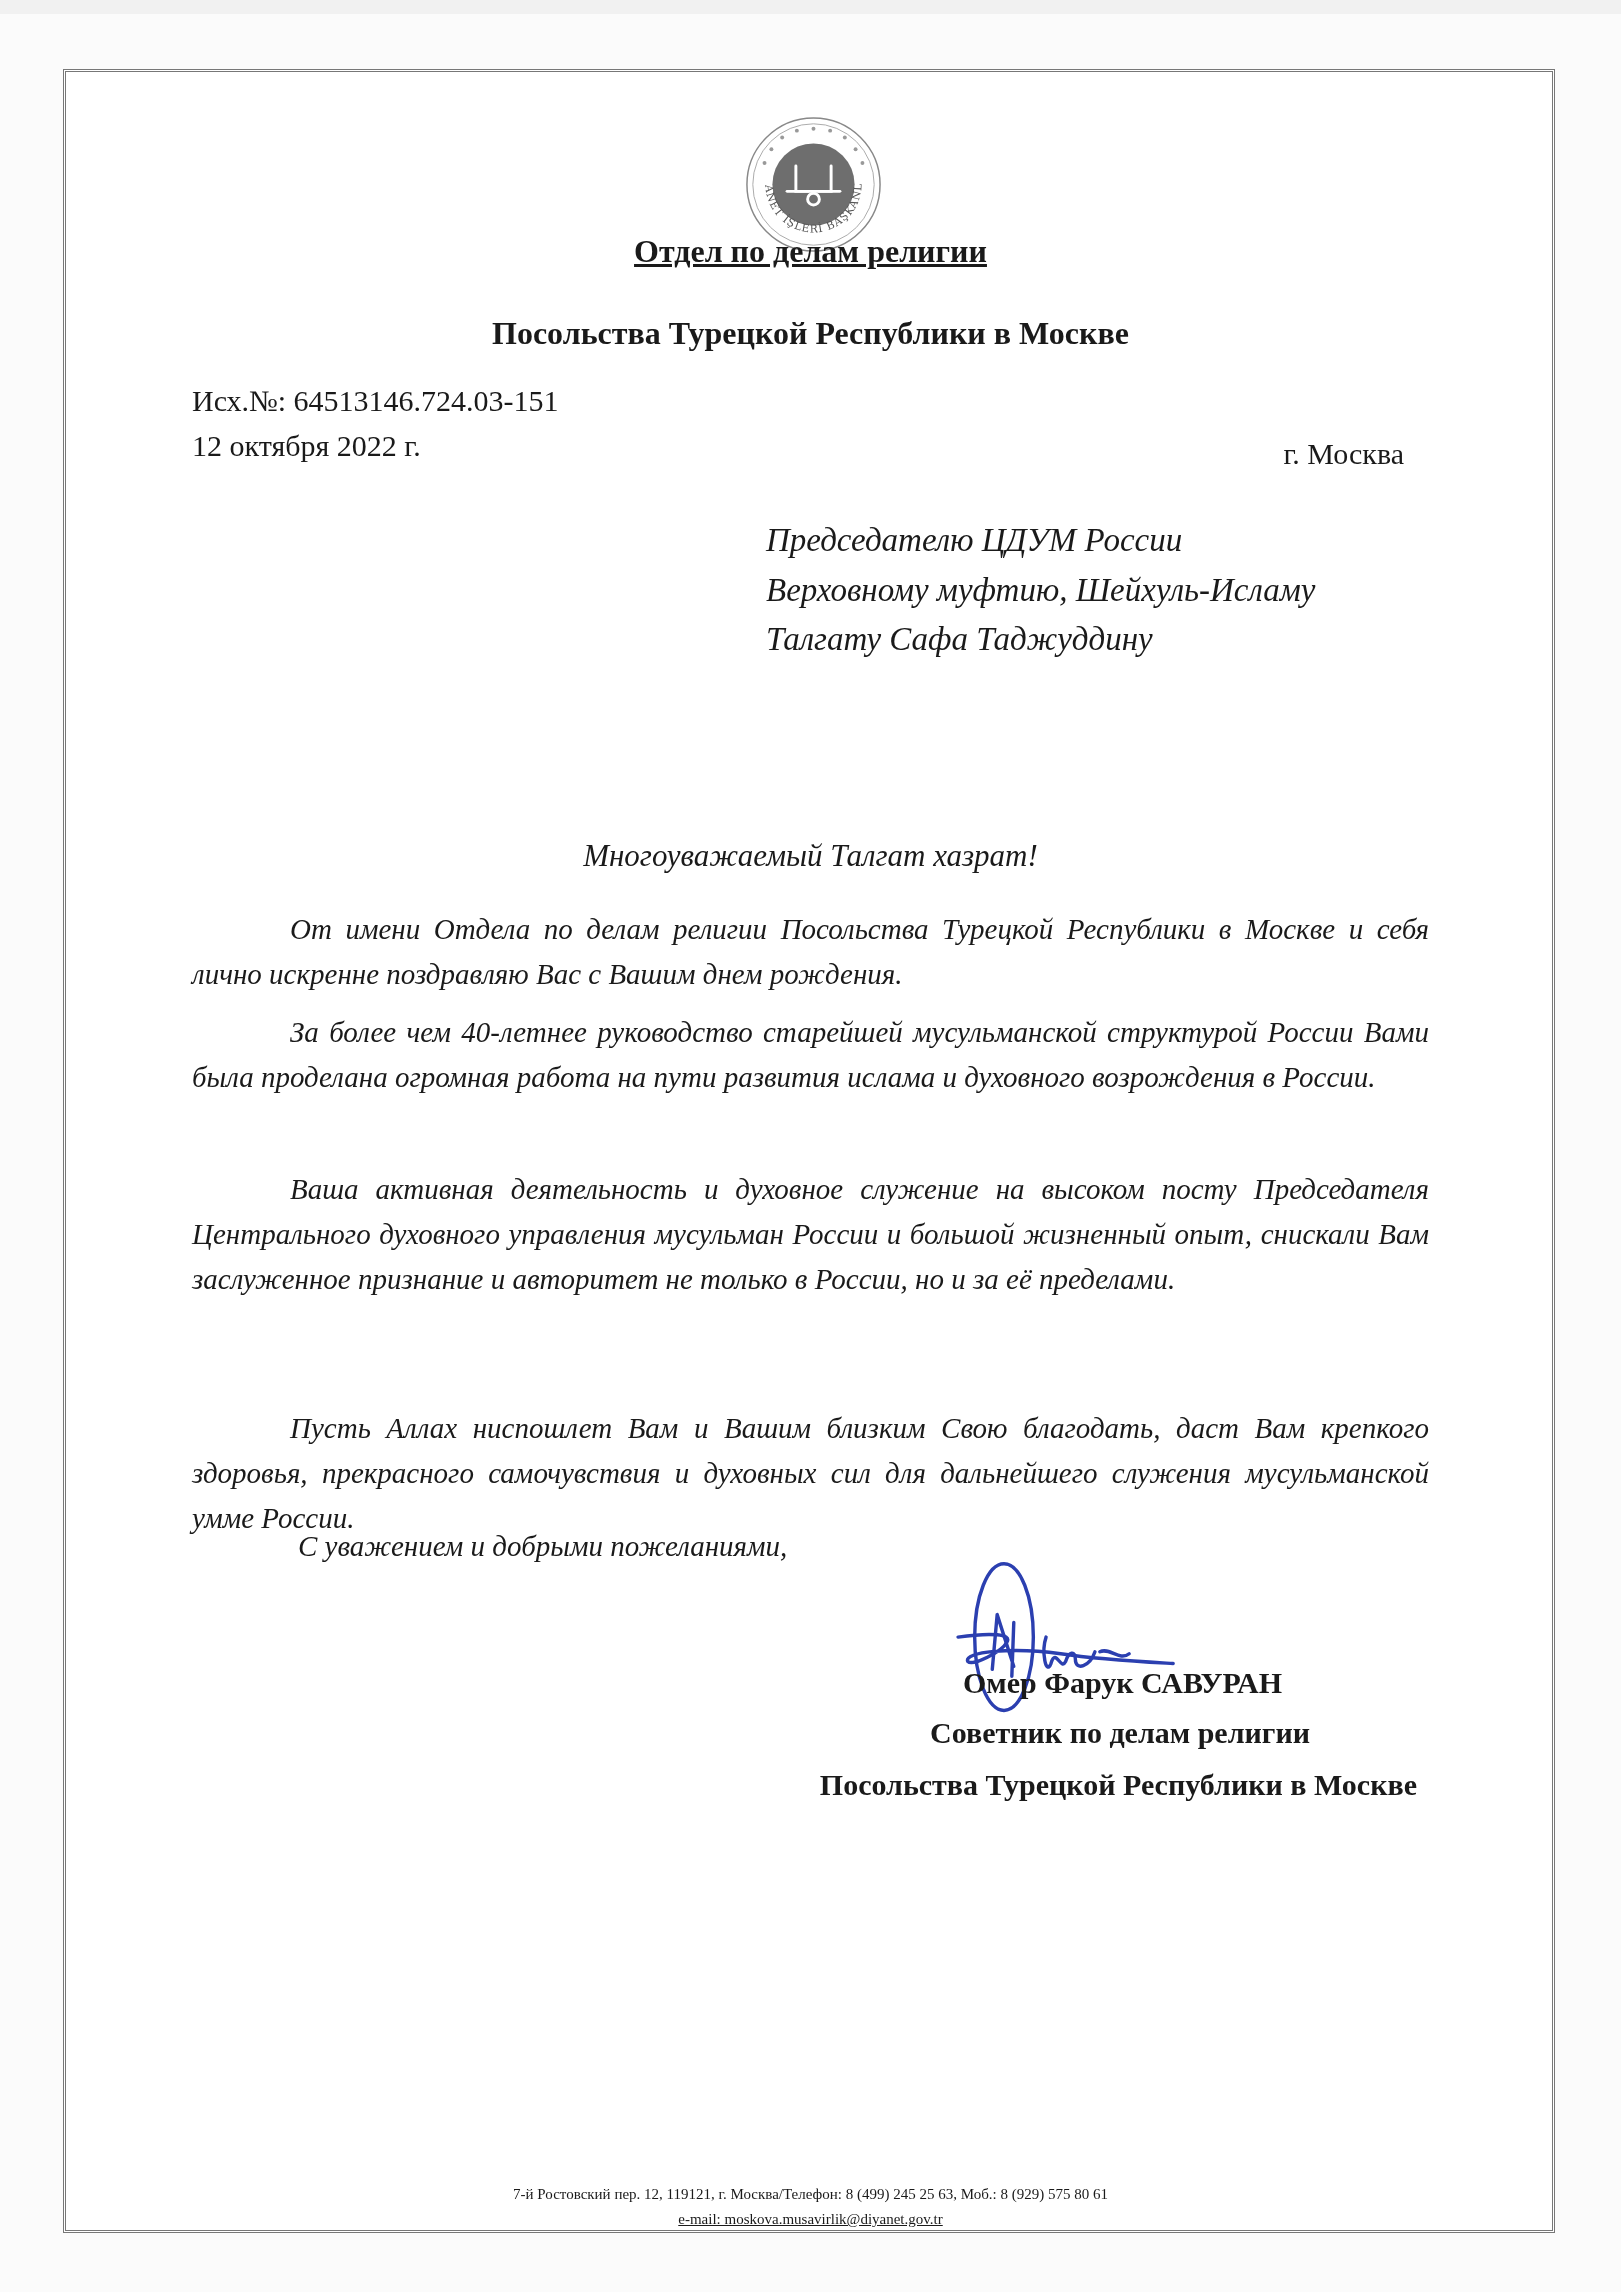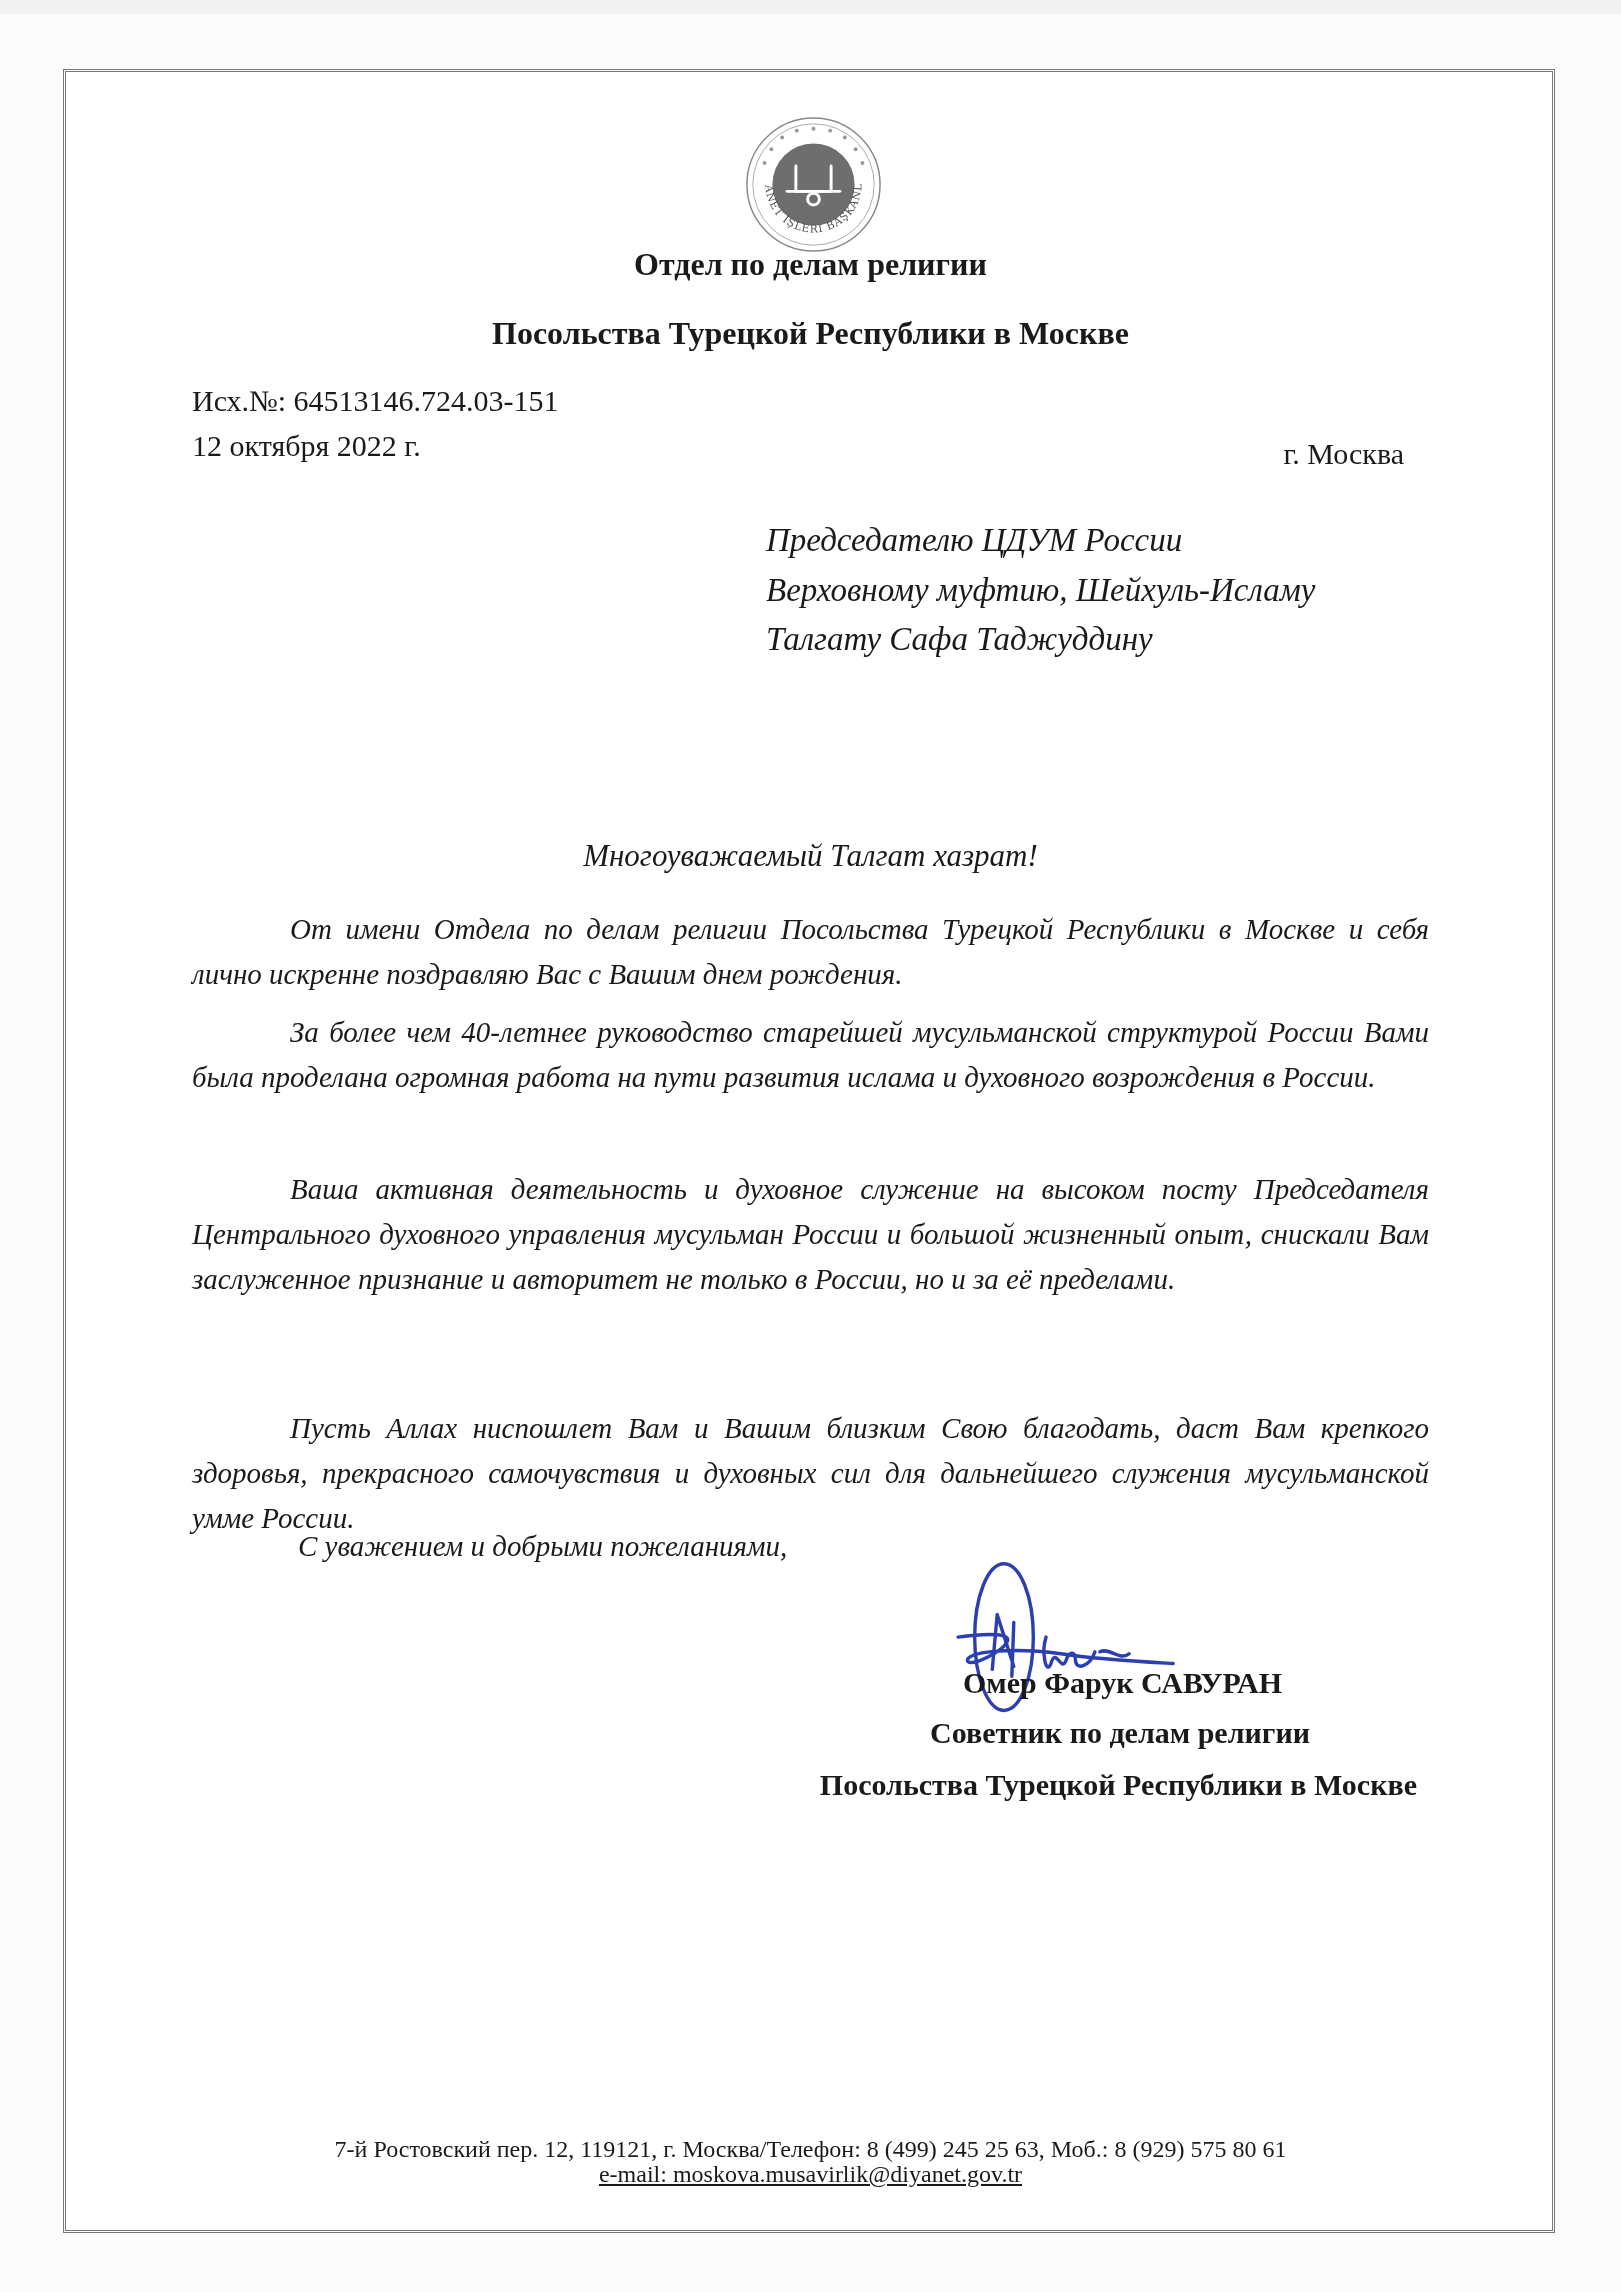--- a/index.html
+++ b/index.html
@@ -10,21 +10,21 @@
     color: #1a1a1a;
   }
   .scan-band { position: absolute; left: 0; top: 0; width: 1621px; height: 13.7px; background: #f1f1f1; }
   .page-frame {
     position: absolute; left: 63px; top: 69px; width: 1492px; height: 2164px;
     border: 3.9px double #777; box-sizing: border-box; background: #ffffff;
   }
   .abs { position: absolute; }
   .emblem { left: 744px; top: 115px; width: 139px; height: 139px; }
   .org-header { left: 0; width: 1621px; text-align: center; font-weight: bold; font-size: 32px; line-height: 43px; }
-  .org-header.l1 { top: 243px; }
+  .org-header.l1 { top: 230px; text-decoration: underline; }
   .org-header.l2 { top: 312px; }
   .ref { left: 192px; font-size: 30px; }
   .ref.num { top: 384px; }
   .ref.date { top: 429px; }
   .city { right: 217px; top: 437px; font-size: 30px; }
   .addressee { left: 766px; font-style: italic; font-size: 33px; }
   .addressee.a1 { top: 522px; }
   .addressee.a2 { top: 572px; }
   .addressee.a3 { top: 621px; }
   .salutation { left: 0; width: 1621px; top: 838px; text-align: center; font-style: italic; font-size: 31px; }
@@ -35,21 +35,21 @@
   .p1 { top: 896px; margin-top: 11px; }
   .p2 { top: 1010px; }
   .p3 { top: 1167px; }
   .p4 { top: 1370px; margin-top: 36px; }
   .closing { left: 298px; top: 1530px; font-style: italic; font-size: 29px; }
   .signature { left: 953px; top: 1554px; width: 235px; height: 176px; }
   .sig-block { left: 686px; width: 739px; text-align: right; font-weight: bold; font-size: 30px; }
   .sig-block.s1 { top: 1666px; right: 339px; left: auto; width: auto; }
   .sig-block.s2 { top: 1716px; right: 311px; left: auto; width: auto; }
   .sig-block.s3 { top: 1768px; right: 204px; left: auto; width: auto; }
-  .footer { left: 0; width: 1621px; text-align: center; font-size: 24px; line-height: 25.5px; }
+  .footer { left: 0; width: 1621px; text-align: center; font-size: 15px; line-height: 25.5px; margin-top: 45px; }
   .footer.f1 { top: 2137px; }
   .footer.f2 { top: 2162px; text-decoration: underline; }
 </style>
 </head>
 <body>
 
 <div class="scan-band"></div>
 <div class="page-frame"></div>
 
 <svg class="abs emblem" viewBox="0 0 142 142">

